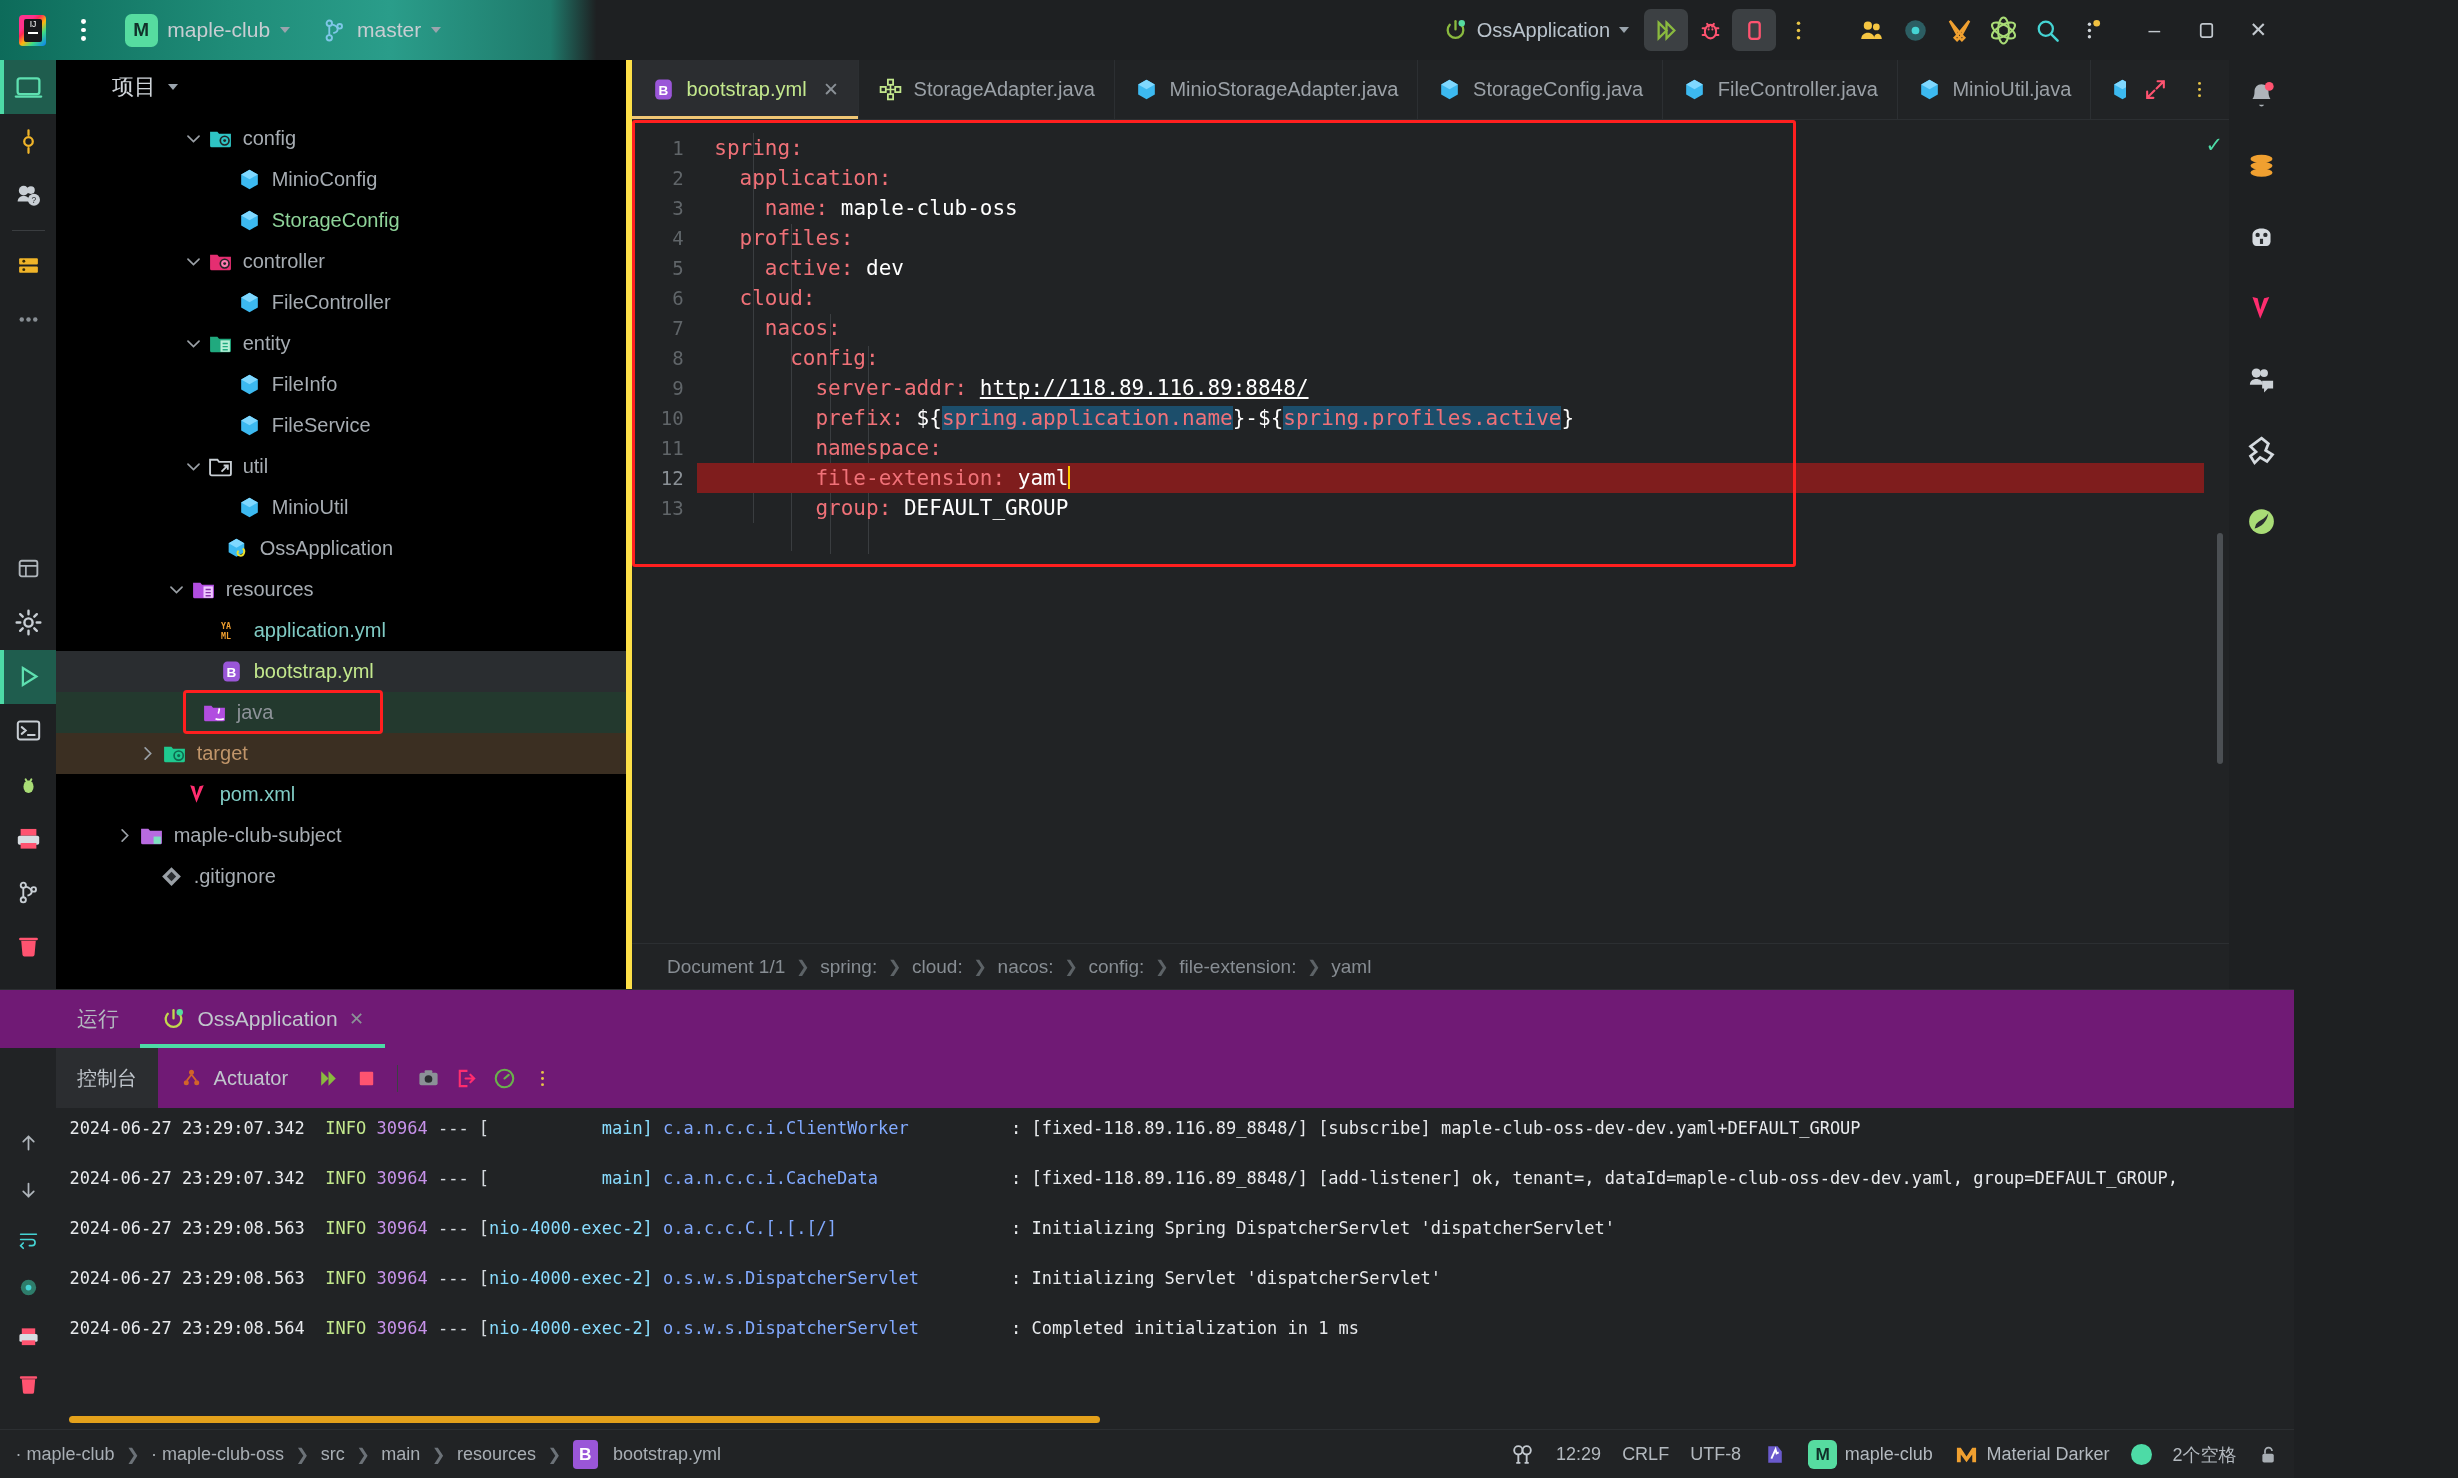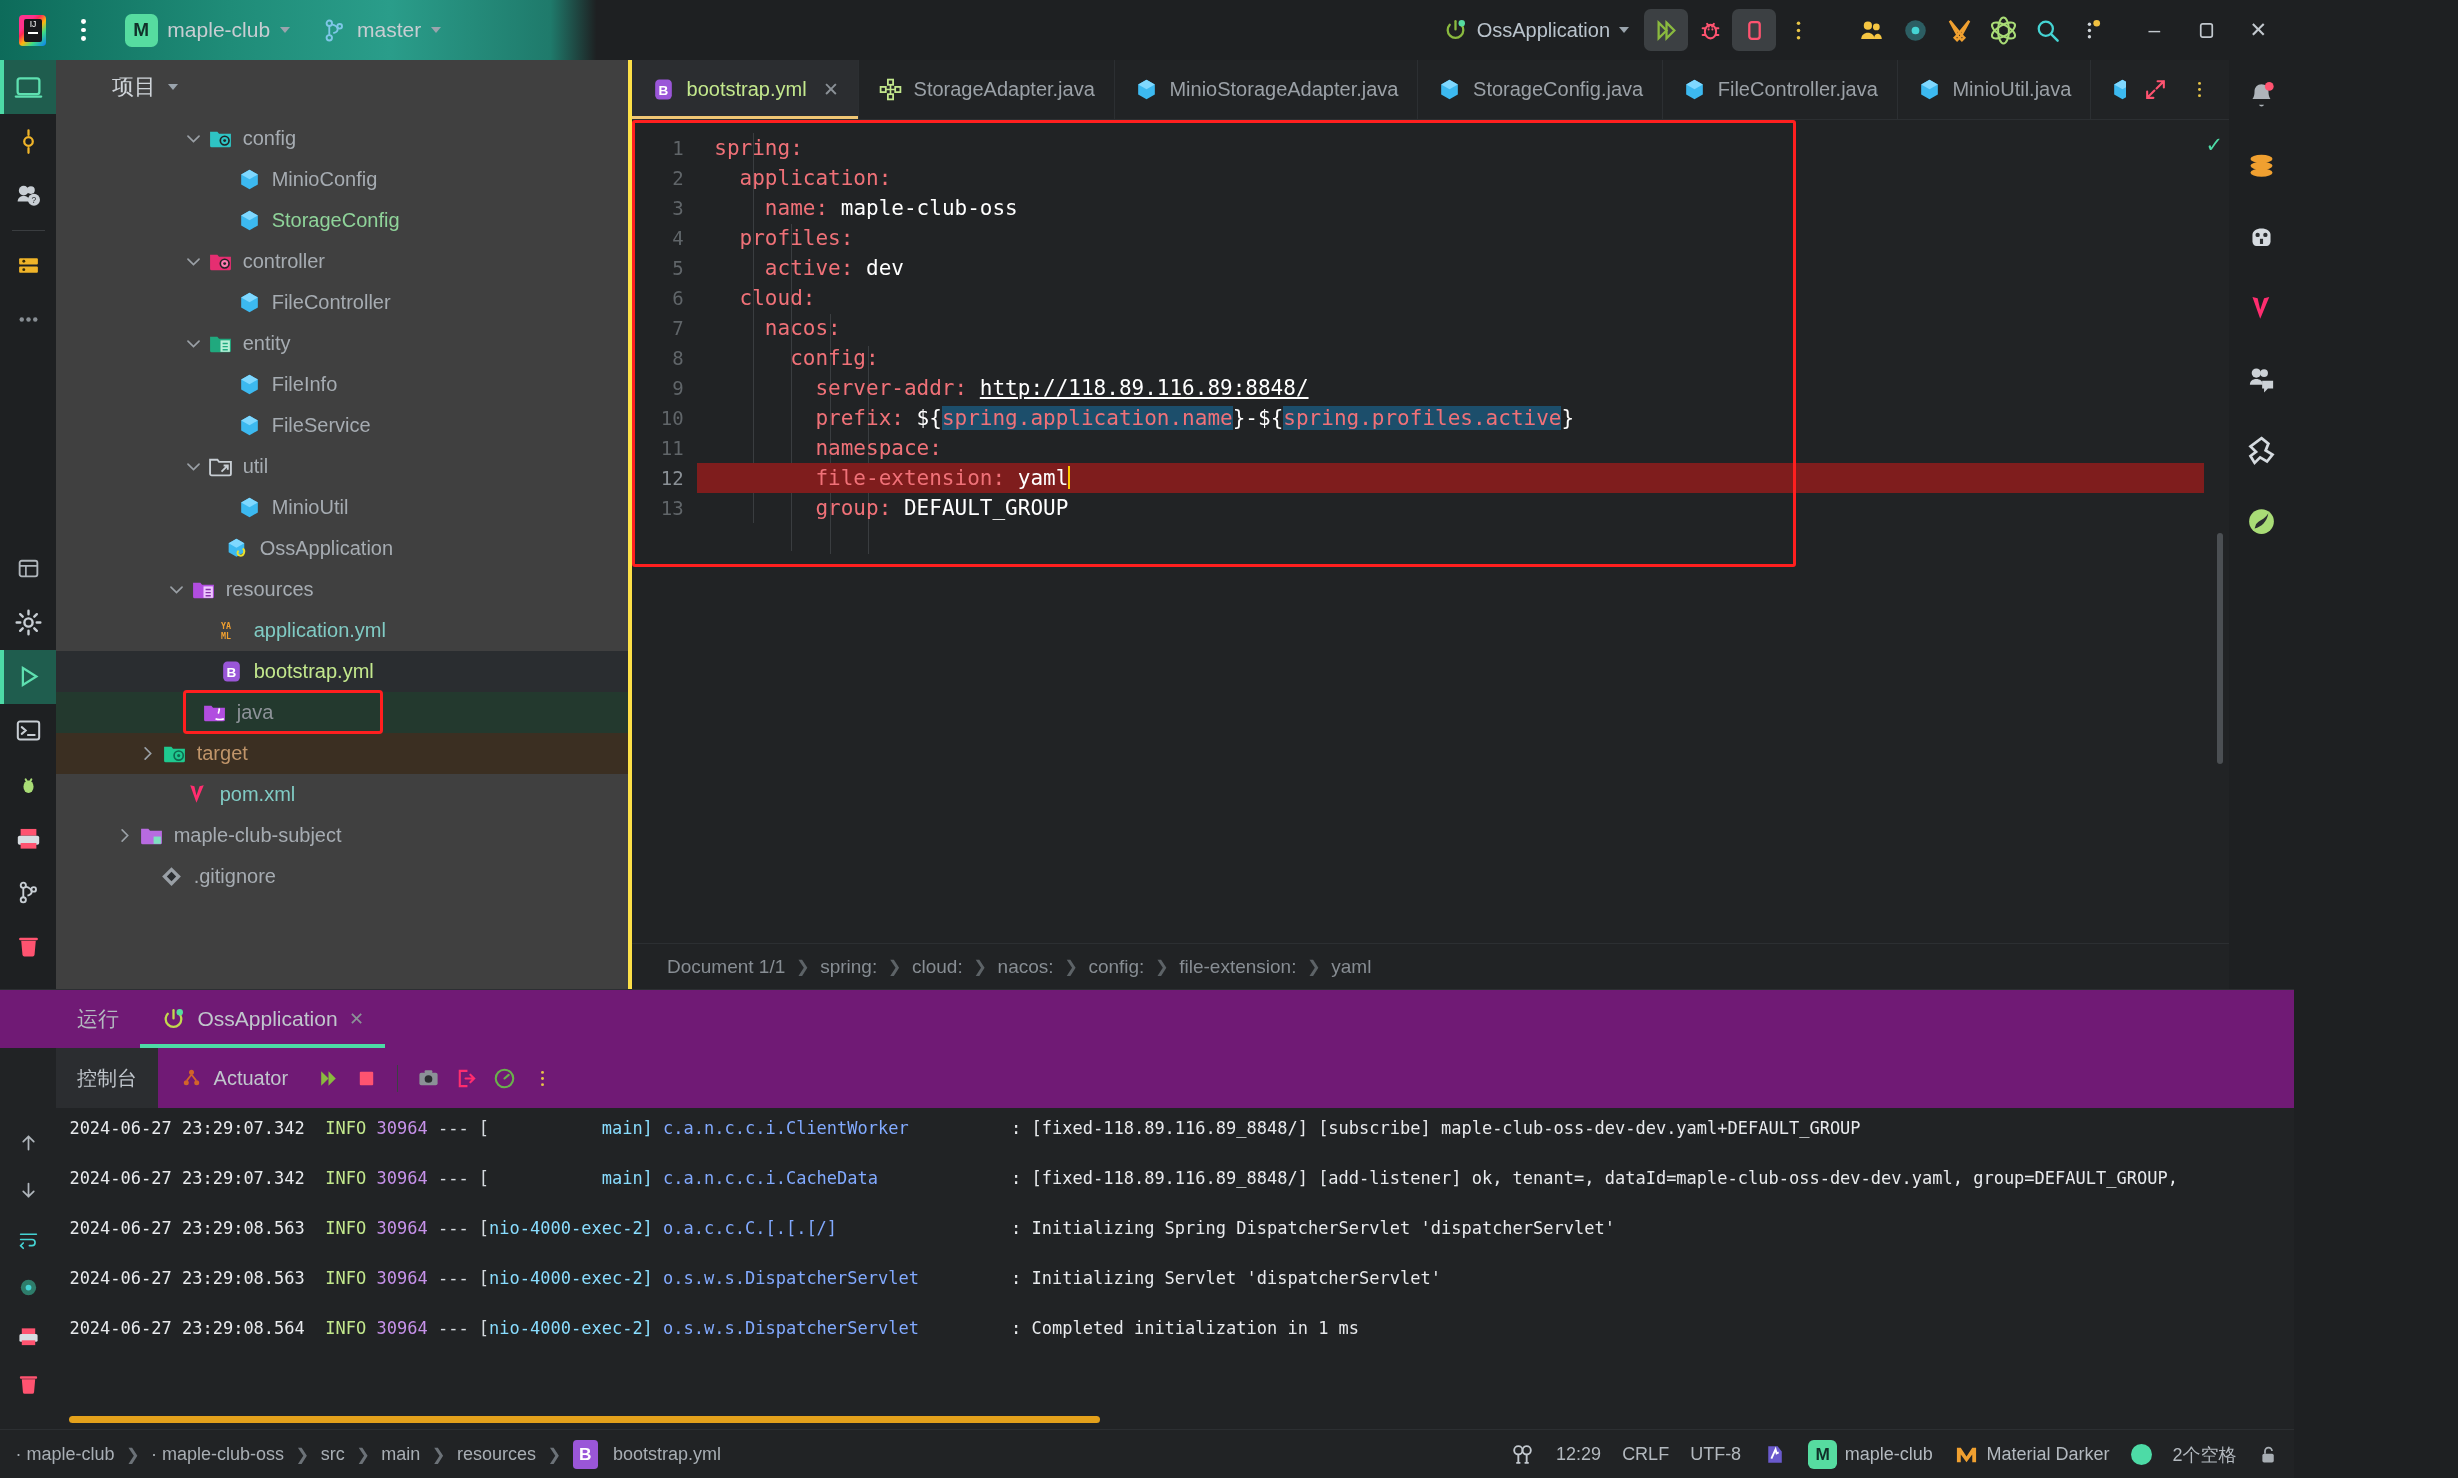--- a/index.html
+++ b/index.html
@@ -62,21 +62,21 @@
   .leftstripe { width:56px; flex:0 0 56px; background:#1e2022; display:flex; flex-direction:column; align-items:center; padding-top:0px;}
   .ls-item { width:56px; height:54px; display:flex; align-items:center; justify-content:center; cursor:pointer; position:relative;}
   .ls-item.sel { background:#1f5d4e; }
   .ls-item.sel::before { content:""; position:absolute; left:0; top:0; bottom:0; width:3.8px; background:#4ddba6;}
   .ls-div { width:33px; height:1px; background:#3a3d40; margin:7.7px 0;}
 
   .rightstripe { width:65px; flex:0 0 65px; background:#1e2022; display:flex; flex-direction:column; align-items:center;}
   .rs-item { width:65px; height:71px; display:flex; align-items:center; justify-content:center; cursor:pointer;}
 
   
-  .projpanel { width:576px; flex:0 0 576px; background:#404040; display:flex; flex-direction:column; border-right:4px solid #fde047;}
+  .projpanel { width:576px; flex:0 0 576px; background:#000000; display:flex; flex-direction:column; border-right:6px solid #fde047;}
   .projhead { height:54px; display:flex; align-items:center; padding-left:56px; gap:11.5px; cursor:pointer;}
   .projhead-title { color:#cfd4d9; font-size:22px;}
   .tree { flex:1 1 auto; overflow:hidden; position:relative; padding-top:3.8px;}
   .trow { height:41px; display:flex; align-items:center; font-size:20px; color:#a6acb2; position:relative; cursor:pointer; white-space:nowrap;}
   .trow .arrow { width:25px; flex:0 0 25px; display:flex; align-items:center; justify-content:center; color:#9aa0a6;}
   .trow .ico { width:29px; flex:0 0 29px; display:flex; align-items:center; justify-content:center; margin-right:7.7px;}
   .trow.hl-green { background:#23392e; }
   .trow.hl-brown { background:#3b2f22; }
   .trow.hl-grey { background:#2a2d30; }
   .redbox {

